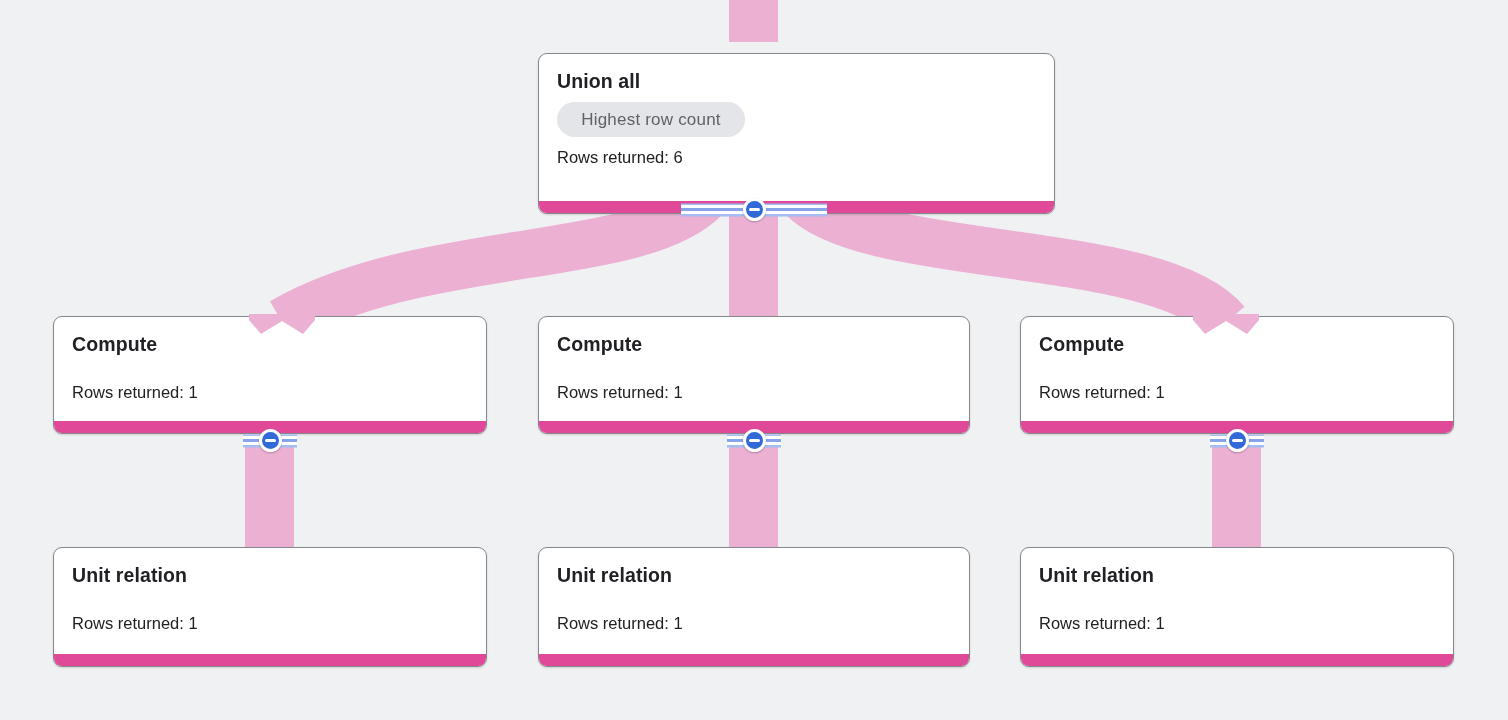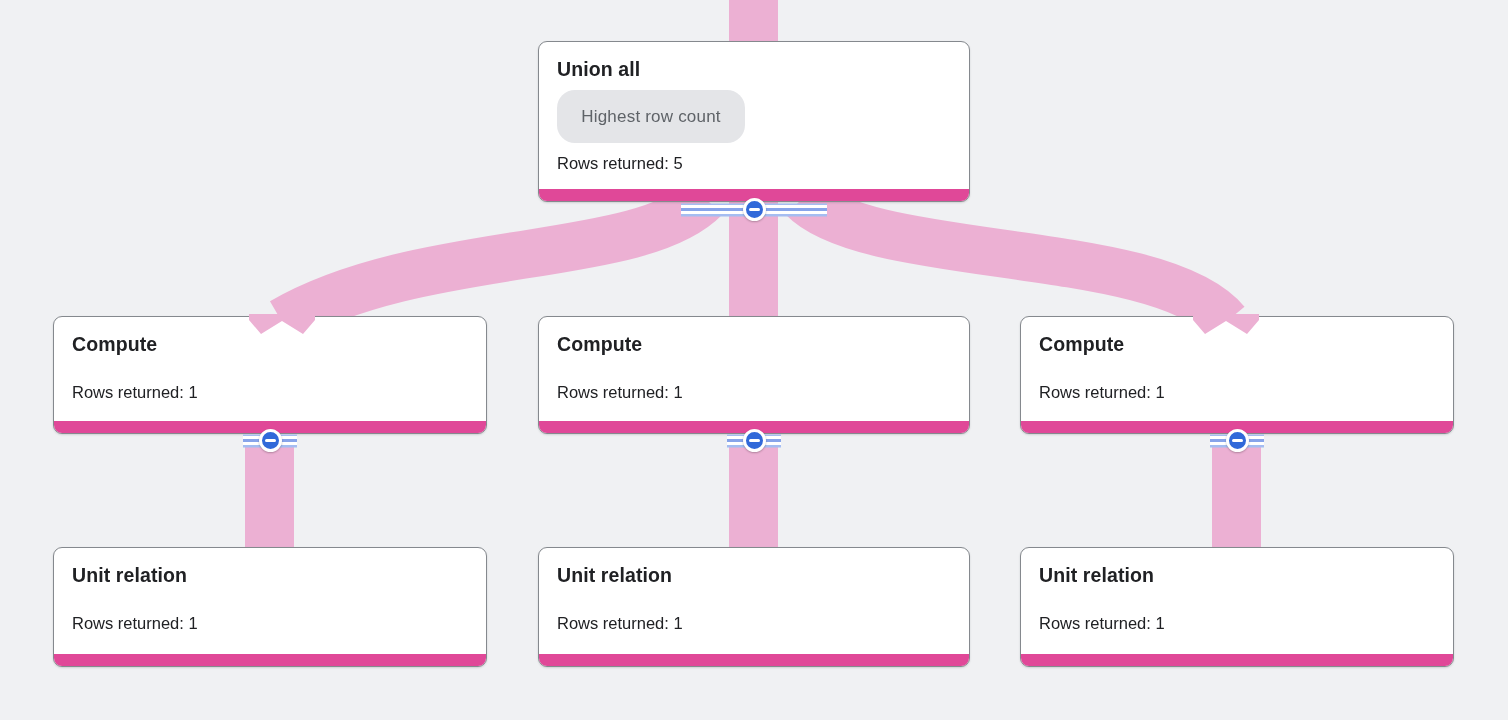--- a/index.html
+++ b/index.html
@@ -69,21 +69,21 @@
     display:inline-flex;
     align-items:center;
     justify-content:center;
     height:35px;
     border-radius:18px;
     background:var(--badge-bg);
     color:var(--badge-text);
     font-size:17px;
     font-weight:500;
     letter-spacing:.2px;
-    padding:9px 24px;
+    padding:0 24px;
     min-width:140px;
   }
   .union-rows{ margin-top:8px; }
   .collapse{
     position:absolute;
     z-index:4;
     height:23px;
     display:flex;
     align-items:center;
     justify-content:center;
@@ -129,26 +129,26 @@
   <svg class="edges" width="1508" height="720" viewBox="0 0 1508 720">
     <rect class="edge-fill" x="729" y="0" width="49" height="42"></rect>
     <rect class="edge-fill" x="729" y="196" width="49" height="121"></rect>
     <path class="edge-stroke" d="M705 198 C 640 265, 420 242, 282 322"></path>
     <path class="edge-stroke" d="M803 198 C 868 265, 1160 242, 1226 322"></path>
     <rect class="edge-fill" x="245" y="436" width="49" height="112"></rect>
     <rect class="edge-fill" x="729" y="436" width="49" height="112"></rect>
     <rect class="edge-fill" x="1212" y="436" width="49" height="112"></rect>
   </svg>
 
-  <div class="node" style="left:538px; top:41px; width:432px; height:161px;">
+  <div class="node" style="left:538px; top:53px; width:517px; height:161px;">
     <div class="node-title">Union all</div>
     <div class="badge-row">
       <span class="badge">Highest row count</span>
     </div>
-    <div class="node-rows union-rows">Rows returned: 5</div>
+    <div class="node-rows union-rows">Rows returned: 6</div>
     <div class="node-bar"></div>
   </div>
 
   <div class="node" style="left:53px; top:316px; width:434px; height:118px;">
     <div class="node-title">Compute</div>
     <div class="node-rows">Rows returned: 1</div>
     <div class="node-bar"></div>
   </div>
 
   <div class="node" style="left:538px; top:316px; width:432px; height:118px;">

